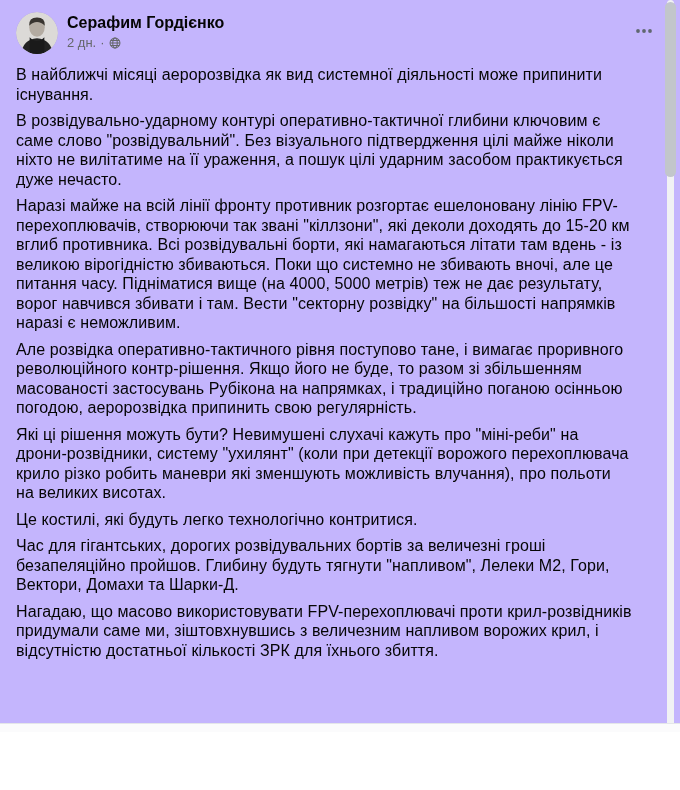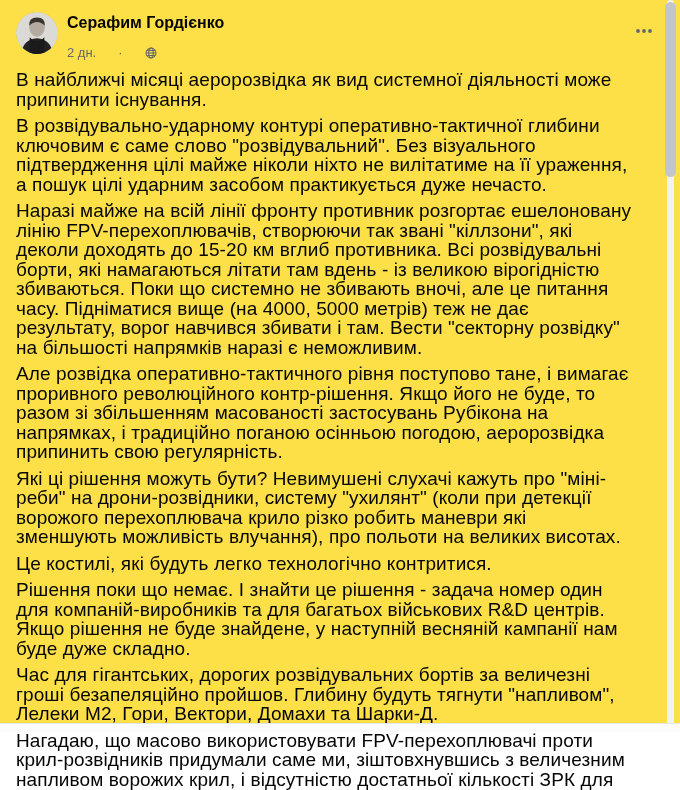--- a/index.html
+++ b/index.html
@@ -4,63 +4,63 @@
 <style>
   html, body { margin: 0; padding: 0; }
   body {
     width: 680px; height: 790px;
     background: #ffffff;
     overflow: hidden;
     font-family: "Liberation Sans", "DejaVu Sans", sans-serif;
     position: relative;
     -webkit-font-smoothing: antialiased;
   }
-  .post-card { position: relative; width: 680px; height: 732px; background: #fde047; }
+  .post-card { position: relative; width: 680px; height: 732px; background: #c4b5fd; }
 
   
   .post-header {
     display: flex; align-items: flex-start;
     padding: 12px 16px 6px 16px;
     position: relative;
   }
   .avatar {
     width: 42px; height: 42px; border-radius: 50%;
     overflow: hidden; flex: 0 0 42px;
     box-shadow: inset 0 0 0 1px rgba(0,0,0,0.1);
     cursor: pointer;
   }
   .avatar svg { display: block; width: 42px; height: 42px; }
   .header-info { margin-left: 9px; padding-top: 1px; }
   .author-name {
     font-weight: 700; font-size: 16px; line-height: 1.25;
     color: #050505; cursor: pointer;
   }
   .meta-row {
-    display: flex; align-items: center; gap: 22px;
-    margin-top: 13px;
+    display: flex; align-items: center; gap: 4px;
+    margin-top: 3px;
     font-size: 13px; color: #65676B; line-height: 1;
   }
   .meta-sep { color: #65676B; }
   .globe-icon svg { display: block; width: 12px; height: 12px; }
 
   .more-button {
     position: absolute; right: 22px; top: 20px;
     width: 28px; height: 22px;
     display: flex; align-items: center; justify-content: center;
     cursor: pointer; border-radius: 4px;
   }
   .more-button svg { display: block; }
 
   
   .post-body {
     padding: 5px 40px 0 16px;
   }
   .post-body p {
     margin: 0 8px 7px 0;
-    font-size: 19px;
+    font-size: 16px;
     line-height: 19.5px;
     color: #050505;
     letter-spacing: 0.1px;
     word-wrap: break-word;
   }
 
   
   .scrollbar-track {
     position: absolute; top: 0; right: 6px;
     width: 7px; height: 100%;
@@ -130,21 +130,20 @@
     </div>
   </div>
 
   <div class="post-body">
     <p>В найближчі місяці аеророзвідка як вид системної діяльності може припинити існування.</p>
     <p>В розвідувально-ударному контурі оперативно-тактичної глибини ключовим є саме слово "розвідувальний". Без візуального підтвердження цілі майже ніколи ніхто не вилітатиме на її ураження, а пошук цілі ударним засобом практикується дуже нечасто.</p>
     <p>Наразі майже на всій лінії фронту противник розгортає ешелоновану лінію FPV-перехоплювачів, створюючи так звані "кіллзони", які деколи доходять до 15-20 км вглиб противника. Всі розвідувальні борти, які намагаються літати там вдень - із великою вірогідністю збиваються. Поки що системно не збивають вночі, але це питання часу. Підніматися вище (на 4000, 5000 метрів) теж не дає результату, ворог навчився збивати і там. Вести "секторну розвідку" на більшості напрямків наразі є неможливим.</p>
     <p>Але розвідка оперативно-тактичного рівня поступово тане, і вимагає проривного революційного контр-рішення. Якщо його не буде, то разом зі збільшенням масованості застосувань Рубікона на напрямках, і традиційно поганою осінньою погодою, аеророзвідка припинить свою регулярність.</p>
     <p>Які ці рішення можуть бути? Невимушені слухачі кажуть про "міні-реби" на дрони-розвідники, систему "ухилянт" (коли при детекції ворожого перехоплювача крило різко робить маневри які зменшують можливість влучання), про польоти на великих висотах.</p>
     <p>Це костилі, які будуть легко технологічно контритися.</p>
-    <p>Рішення поки що немає. І знайти це рішення - задача номер один для компаній-виробників та для багатьох військових R&amp;D центрів. Якщо рішення не буде знайдене, у наступній весняній кампанії нам буде дуже складно.</p>
     <p>Час для гігантських, дорогих розвідувальних бортів за величезні гроші безапеляційно пройшов. Глибину будуть тягнути "напливом", Лелеки М2, Гори, Вектори, Домахи та Шарки-Д.</p>
     <p>Нагадаю, що масово використовувати FPV-перехоплювачі проти крил-розвідників придумали саме ми, зіштовхнувшись з величезним напливом ворожих крил, і відсутністю достатньої кількості ЗРК для їхнього збиття.</p>
 
   </div>
 
   <div class="scrollbar-track"></div>
   <div class="scrollbar-thumb"></div>
 
   <div class="bottom-strip"></div>
 

